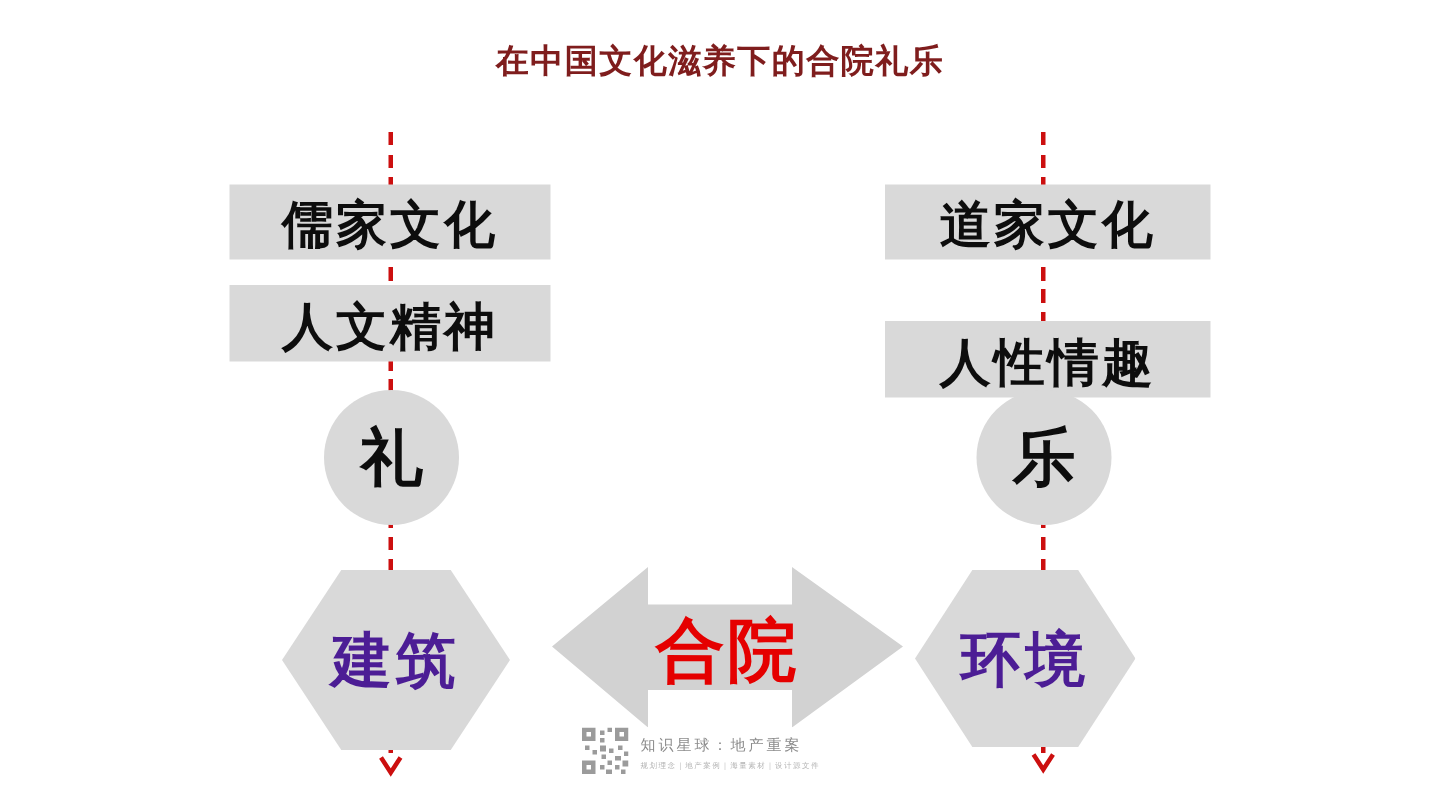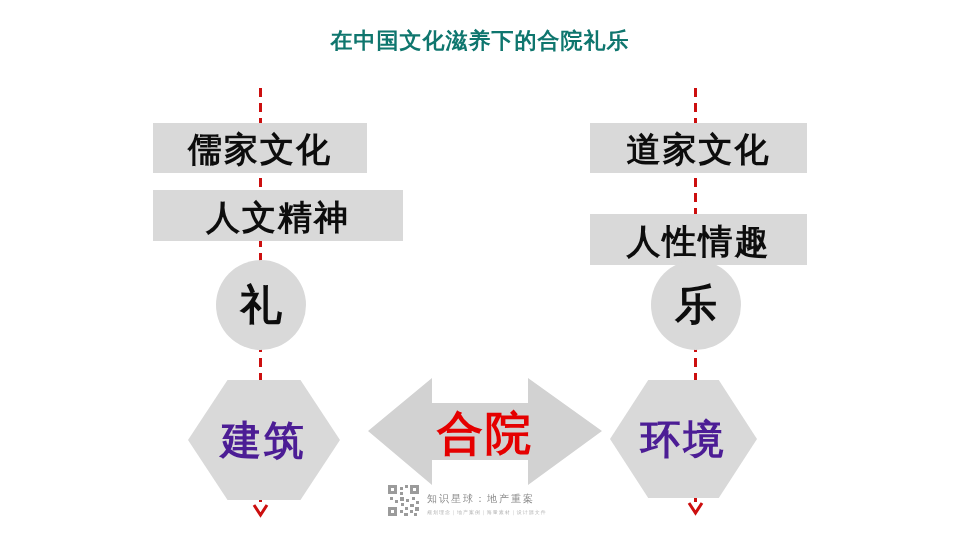--- a/index.html
+++ b/index.html
@@ -2,36 +2,36 @@
 <html><head>
 <meta charset="utf-8">
 <style>
   html,body{margin:0;padding:0;background:#ffffff;}
   .slide{
     position:relative;width:960px;height:540px;background:#ffffff;overflow:hidden;
     font-family:"Liberation Sans","DejaVu Sans",sans-serif;color:#111;
   }
   .title{
     position:absolute;left:0;top:26px;width:960px;text-align:center;
-    font-size:22px;font-weight:bold;letter-spacing:1px;color:#0f766e;
+    font-size:22px;font-weight:bold;letter-spacing:1px;color:#7f1d1d;
   }
   .dash-line{
     position:absolute;top:88px;width:3px;height:417px;z-index:1;
     background:repeating-linear-gradient(to bottom,#cc0f0f 0 9px,transparent 9px 15px);
   }
   .dash-left{left:259px;}
   .dash-right{left:694px;}
   .chevron{position:absolute;z-index:1;width:17px;height:15px;}
   .gray-box{
     position:absolute;background:#d9d9d9;z-index:2;
     display:flex;align-items:flex-end;justify-content:center;
     font-size:34px;font-weight:bold;color:#0d0d0d;letter-spacing:2px;
   }
   .box-l1{left:153px;top:123px;width:214px;height:50px;}
-  .box-l2{left:153px;top:190px;width:250px;height:51px;}
+  .box-l2{left:153px;top:190px;width:214px;height:51px;}
   .box-r1{left:590px;top:123px;width:217px;height:50px;}
   .box-r2{left:590px;top:190px;width:217px;height:51px;margin-top:24px;}
   .circle{
     position:absolute;width:90px;height:90px;border-radius:50%;background:#d9d9d9;z-index:2;
     display:flex;align-items:center;justify-content:center;
     font-size:42px;font-weight:bold;color:#0d0d0d;
   }
   .circle-l{left:216px;top:260px;}
   .circle-r{left:651px;top:260px;}
   .hexagon{
@@ -43,21 +43,21 @@
   .hex-l{left:188px;top:380px;width:152px;height:120px;}
   .hex-r{left:610px;top:380px;width:147px;height:118px;}
   .lr-arrow{
     position:absolute;left:368px;top:378px;width:234px;height:107px;background:#d2d2d2;z-index:2;
     clip-path:polygon(0 53px,64px 0,64px 25px,160px 25px,160px 0,234px 53px,160px 107px,160px 82px,64px 82px,64px 107px);
     display:flex;align-items:center;justify-content:center;
   }
   .lr-arrow .label{
     font-size:46px;font-weight:bold;color:#e50000;letter-spacing:2px;margin-top:4px;
   }
-  .footer{position:absolute;left:388px;top:485px;display:flex;align-items:center;z-index:3;}
+  .footer{position:absolute;left:388px;top:485px;display:flex;align-items:flex-start;z-index:3;}
   .qr{width:31px;height:31px;flex:0 0 auto;}
   .footer-text{margin-left:8px;padding-top:5px;}
   .brand{font-size:10px;color:#8c8c8c;letter-spacing:2px;white-space:nowrap;}
   .tagline{font-size:5px;color:#b4b4b4;letter-spacing:1px;margin-top:3px;white-space:nowrap;}
 </style>
 </head>
 <body>
 
 <div class="slide">
 

